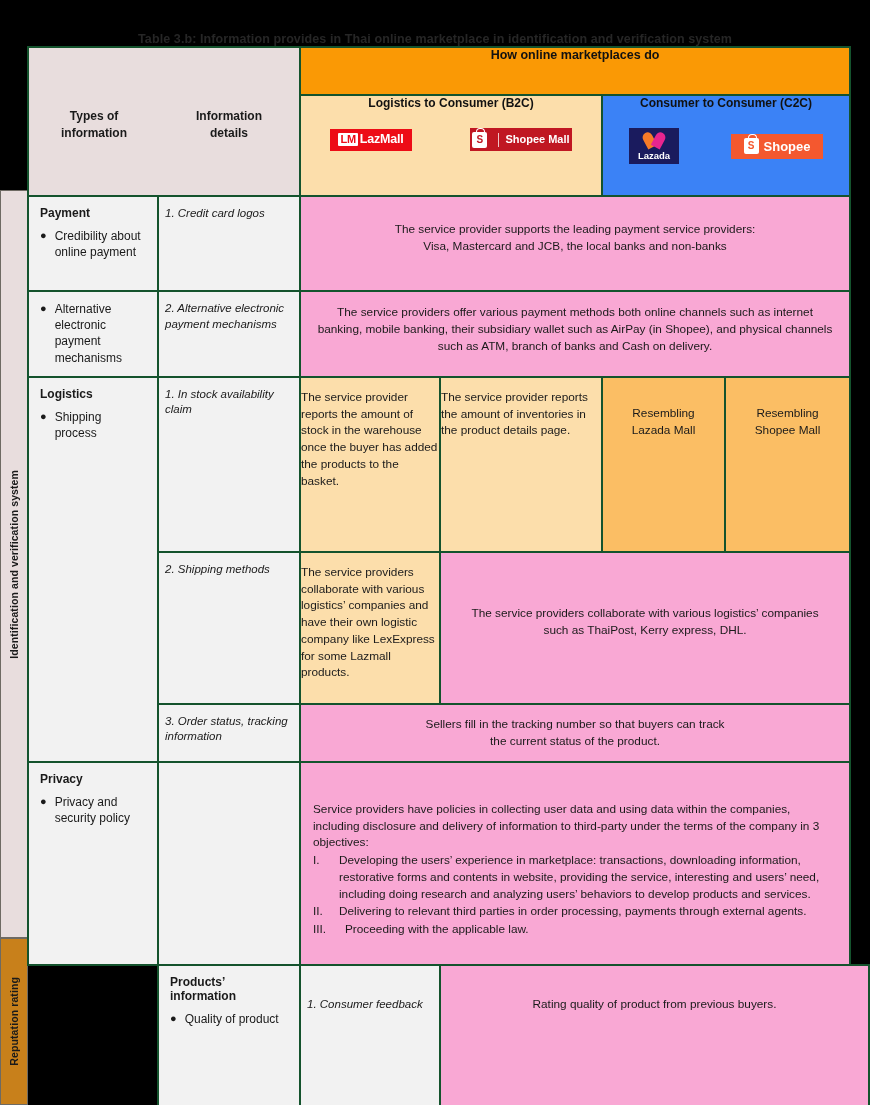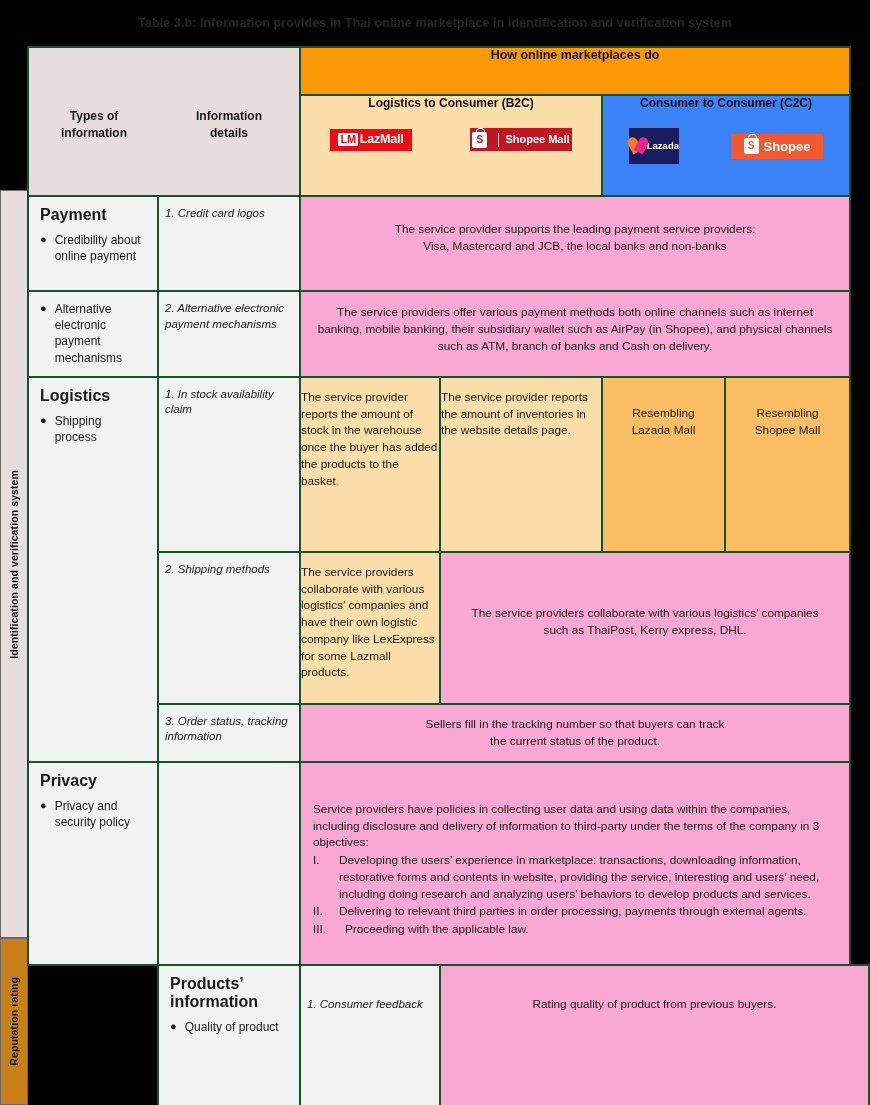--- a/index.html
+++ b/index.html
@@ -7,21 +7,21 @@
     width:870px;height:1105px;
     background:#000000;
     font-family:"Liberation Sans","DejaVu Sans",sans-serif;
     color:#1a1a1a;
     overflow:hidden;
   }
   .page{position:relative;width:870px;height:1105px;}
 
   
   .title-bar{
-    position:absolute;left:0;top:0;width:870px;height:46px;
+    position:absolute;left:0;top:16px;width:870px;height:46px;
     background:#000000;
     display:flex;align-items:center;justify-content:center;
   }
   .title-text{
     color:#262626;
     font-size:12.5px;font-weight:bold;
     letter-spacing:.1px;
     text-align:center;
     white-space:nowrap;
   }
@@ -90,21 +90,21 @@
   }
 
   
   .logo{
     display:inline-flex;align-items:center;justify-content:center;
     font-weight:bold;color:#fff;line-height:1;
     box-sizing:border-box;
   }
   .logo-lazmall{background:#ed0c16;width:82px;height:22px;font-size:12.5px;letter-spacing:-.2px;}
   .logo-shopeemall{background:#c01722;width:102px;height:23px;font-size:11px;}
-  .logo-lazada{background:#1a1b5e;width:50px;height:36px;flex-direction:row;font-size:9.5px;}
+  .logo-lazada{background:#1a1b5e;width:50px;height:36px;flex-direction:column;font-size:9.5px;}
   .logo-shopee{background:#f4582f;width:92px;height:25px;font-size:13px;}
   .lm-mark{
     background:#fff;color:#ed0c16;font-size:11px;font-weight:bold;
     padding:0 2px;margin-right:2px;border-radius:1px;line-height:13px;
   }
   .bag{
     display:inline-block;width:15px;height:16px;background:#fff;
     border-radius:2px;margin-right:5px;position:relative;
     flex:0 0 auto;
   }
@@ -134,21 +134,21 @@
   .heart::after{right:0;background:#e8258f;transform:rotate(28deg);}
 
   
   .cell-left{background:#f2f2f2;}
   .cell-b2c{background:#fcdeab;}
   .cell-c2c{background:#fbbe64;}
   .cell-wide{background:#f9a8d4;}
   .cell-wide-lite{background:#fcdeab;}
 
   .pad{padding:9px 11px 10px 11px;}
-  .sect-title{font-size:16px;font-weight:bold;margin:0 0 8px 0;}
+  .sect-title{font-size:12px;font-weight:bold;margin:0 0 8px 0;}
   .bullet{
     display:flex;gap:8px;font-size:12px;line-height:1.35;margin:0;
   }
   .bullet .dot{flex:0 0 auto;font-size:11px;line-height:1.45;}
   .detail{
     font-size:11.5px;font-style:italic;line-height:1.35;
     padding:9px 10px 10px 6px;
   }
   .txt-c{
     font-size:11.8px;line-height:1.45;text-align:center;
@@ -299,21 +299,21 @@
           </div>
         </div>
       </td>
       <td class="cell-left" style="height:175px;">
         <div class="detail">1. In stock availability claim</div>
       </td>
       <td class="cell-b2c">
         <div class="txt-l">The service provider reports the amount of stock in the warehouse once the buyer has added the products to the basket.</div>
       </td>
       <td class="cell-b2c">
-        <div class="txt-l">The service provider reports the amount of inventories in the website details page.</div>
+        <div class="txt-l">The service provider reports the amount of inventories in the product details page.</div>
       </td>
       <td class="cell-c2c">
         <div class="txt-c-sm" style="padding-top:27px;">Resembling Lazada Mall</div>
       </td>
       <td class="cell-c2c">
         <div class="txt-c-sm" style="padding-top:27px;">Resembling Shopee Mall</div>
       </td>
     </tr>
 
     <tr>

